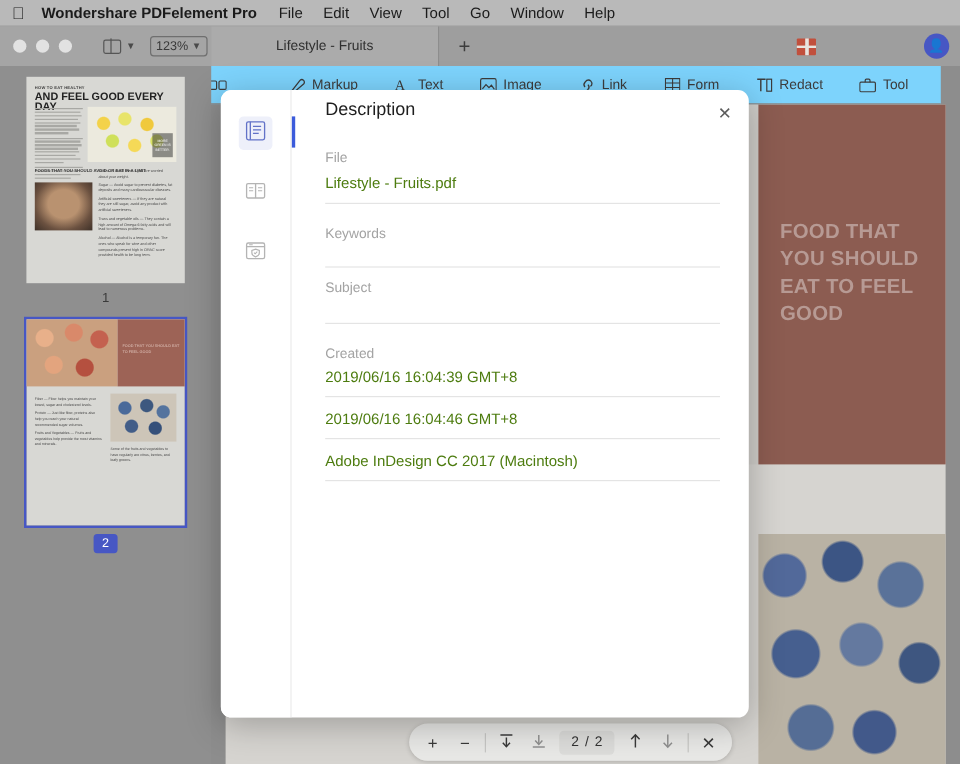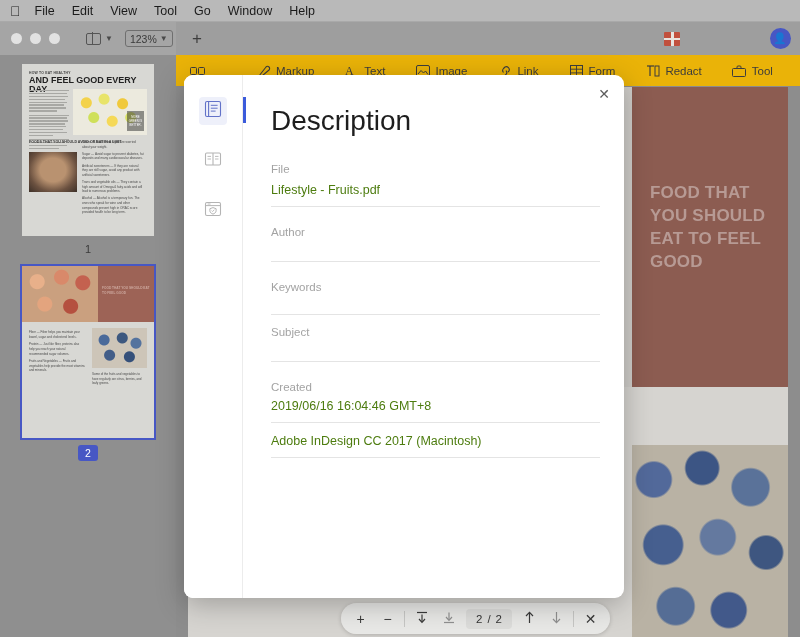--- a/index.html
+++ b/index.html
@@ -79,22 +79,22 @@
   .gift .g-h { position: absolute; top: 5.5px; left: 0; right: 0; height: 2.5px; background: #e8e3de; }
   .avatar {
     width: 21px; height: 21px; border-radius: 50%; background: #4757c4;
     margin-right: 9px; margin-bottom: 6px;
     display: flex; align-items: center; justify-content: center;
     color: #c9cff0; font-size: 11px;
   }
 
   
   .toolbar {
-    position: absolute; left: 176px; top: 55px; width: 624px; height: 32px;
-    background: #eab308;
+    position: absolute; left: 160px; top: 55px; width: 624px; height: 32px;
+    background: #7dd3fc;
     display: flex; align-items: center;
     border-bottom: 1px solid #8c8c8c;
   }
   .tool-item {
     display: flex; align-items: center; gap: 5px;
     color: #3c3c3c; font-size: 11.5px;
   }
   .tool-item .ti-icon { display: flex; align-items: center; justify-content: center; width: 15px; height: 15px; }
   .tool-item svg { display: block; }
 
@@ -257,42 +257,43 @@
   }
   .mr-item.active { background: #eef0fa; }
   .modal-body {
     flex: 1; position: relative; border-left: 1px solid #ececec;
     padding: 0 24px 0 28px; overflow: hidden;
   }
   .accent-bar {
     position: absolute; left: 0; top: 22px; width: 3px; height: 26px; background: #3b5bdb;
   }
   .modal-title {
-    font-size: 28px; color: #1e1e1e; font-weight: normal;
-    margin-top: 30px; margin-bottom: 26px;
+    font-size: 15px; color: #1e1e1e; font-weight: normal;
+    margin-top: 8px; margin-bottom: 26px;
   }
   .field { margin-bottom: 0; }
   .f-label {
     font-size: 11.5px; color: #a3a3a3; margin-bottom: 8px;
   }
   .f-value {
     font-size: 12.5px; color: #4d7c0f; min-height: 16px;
     padding-bottom: 9px; border-bottom: 1px solid #e4e4e4;
     margin-bottom: 19px;
   }
   .field.tight .f-label { margin-bottom: 6px; }
   .field.tight .f-value { margin-bottom: 11px; }
 </style>
 </head>
 <body>
 
 <div id="app">
 
   <div class="menubar">
     <span class="apple-logo"></span>
+    <span class="app-name">Wondershare PDFelement Pro</span>
     <span class="mi">File</span>
     <span class="mi">Edit</span>
     <span class="mi">View</span>
     <span class="mi">Tool</span>
     <span class="mi">Go</span>
     <span class="mi">Window</span>
     <span class="mi">Help</span>
   </div>
 
   <div class="titlebar">
@@ -305,20 +306,23 @@
       <div class="sb-toggle">
         <span class="sb-icon"></span>
         <span class="chev">▼</span>
       </div>
       <div class="zoombox">
         <span>123%</span>
         <span class="chev">▼</span>
       </div>
     </div>
     <div class="tl-right">
+      <div class="tab">
+        <span>Lifestyle - Fruits</span>
+      </div>
       <div class="tab-plus">
         <span>+</span>
       </div>
       <div class="tb-spacer"></div>
       <div class="gift">
         <span class="g-box"></span>
         <span class="g-v"></span>
         <span class="g-h"></span>
       </div>
       <div class="avatar">👤</div>
@@ -560,34 +564,31 @@
     </div>
 
     <div class="modal-body">
       <div class="accent-bar"></div>
       <div class="modal-title">Description</div>
 
       <div class="field">
         <div class="f-label">File</div>
         <div class="f-value">Lifestyle - Fruits.pdf</div>
       </div>
-      <div class="field">
-        <div class="f-label">Author</div>
-        <div class="f-value"></div>
-      </div>
       <div class="field tight">
         <div class="f-label">Keywords</div>
         <div class="f-value"></div>
       </div>
       <div class="field">
         <div class="f-label">Subject</div>
         <div class="f-value"></div>
       </div>
       <div class="field tight">
         <div class="f-label">Created</div>
+        <div class="f-value">2019/06/16 16:04:39 GMT+8</div>
       </div>
       <div class="field tight">
         <div class="f-value">2019/06/16 16:04:46 GMT+8</div>
       </div>
       <div class="field tight">
         <div class="f-value">Adobe InDesign CC 2017 (Macintosh)</div>
       </div>
     </div>
 
     <div class="modal-close">

